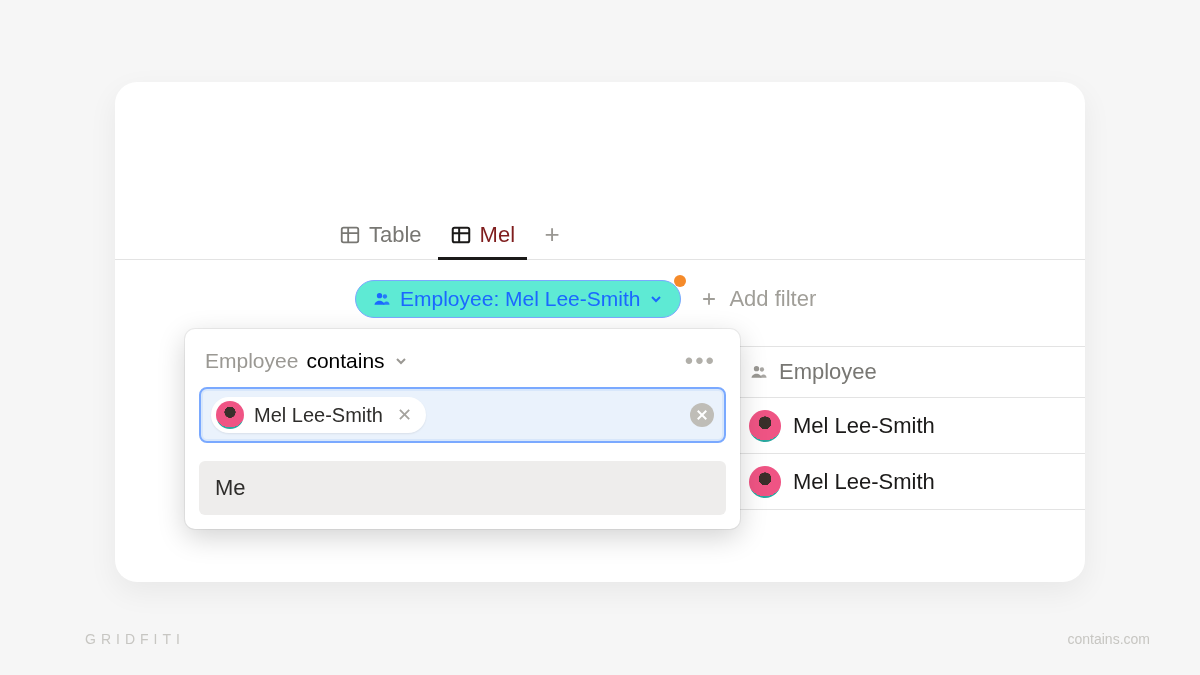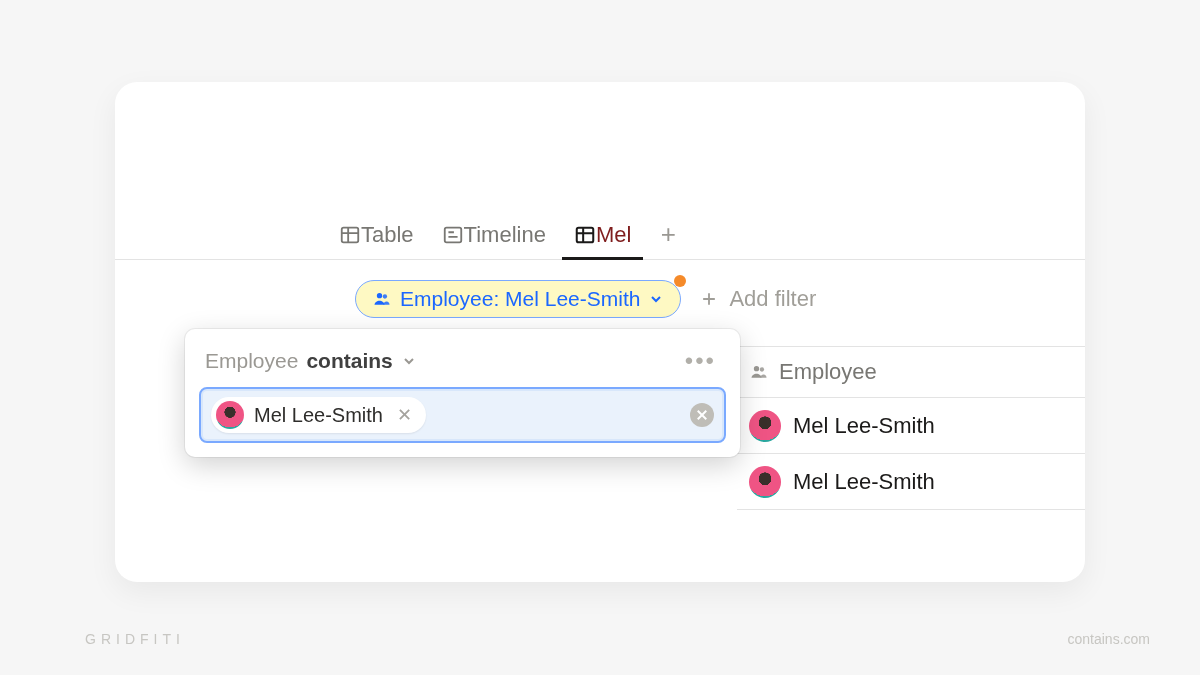--- a/index.html
+++ b/index.html
@@ -34,20 +34,21 @@
     }
     .views-inner {
       margin-left: 210px;
       display: flex;
       align-items: center;
       height: 100%;
     }
     .view-tab {
       display: flex;
       align-items: center;
+      gap: 8px;
       padding: 0 14px;
       height: 100%;
       color: #787773;
       font-size: 22px;
       cursor: pointer;
       position: relative;
     }
     .view-tab.active {
       color: #7f1d1d;
       font-weight: 500;
@@ -76,21 +77,21 @@
       top: 198px;
       left: 240px;
       display: flex;
       align-items: center;
       gap: 18px;
     }
     .filter-pill {
       display: inline-flex;
       align-items: center;
       gap: 8px;
-      background: #fef9c3;
+      background: #5eead4;
       border: 1.5px solid #7aa9ff;
       color: #1b67ff;
       font-size: 21px;
       font-weight: 500;
       border-radius: 30px;
       padding: 6px 16px;
       position: relative;
       cursor: pointer;
     }
     .filter-pill .dot {
@@ -163,21 +164,21 @@
       justify-content: space-between;
       padding: 4px 6px 12px 6px;
     }
     .popover-head-left {
       display: flex;
       align-items: center;
       gap: 8px;
       font-size: 21px;
     }
     .field-name { color: #9a9893; }
-    .operator { color: #404040; font-weight: 700; }
+    .operator { color: #000000; font-weight: 400; }
     .more-dots { color: #b1afa9; font-size: 24px; letter-spacing: 2px; cursor: pointer; padding: 0 4px; }
     .search-box {
       border: 2.5px solid #7aa9ff;
       background: #eaf2fc;
       border-radius: 8px;
       padding: 8px 10px;
       display: flex;
       align-items: center;
       gap: 10px;
       box-shadow: inset 0 0 0 2px #d8e7fb;
@@ -255,29 +256,20 @@
       <div class="view-tab">
         <span>
           <svg width="22" height="22" viewBox="0 0 24 24" fill="none" stroke="#787773" stroke-width="2">
             <rect x="3" y="4" width="18" height="16" rx="2"></rect>
               <path d="M3 10h18M10 4v16"></path>
           </svg>
         </span>
         <span>Table</span>
       </div>
 
-      <div class="view-tab">
-        <span>
-          <svg width="22" height="22" viewBox="0 0 24 24" fill="none" stroke="#787773" stroke-width="2">
-            <rect x="3" y="4" width="18" height="16" rx="2"></rect>
-              <path d="M7 9h6M7 14h10"></path>
-          </svg>
-        </span>
-        <span>Timeline</span>
-      </div>
 
       <div class="view-tab active">
         <span>
           <svg width="22" height="22" viewBox="0 0 24 24" fill="none" stroke="#1b1a19" stroke-width="2.2">
             <rect x="3" y="4" width="18" height="16" rx="2"></rect>
               <path d="M3 10h18M10 4v16"></path>
           </svg>
         </span>
         <span>Mel</span>
       </div>
@@ -358,18 +350,21 @@
       <div class="token">
         <span class="avatar"></span>
         <span>Mel Lee-Smith</span>
         <span class="token-x">
           <span>✕</span>
         </span>
       </div>
       <span class="clear-circle"></span>
     </div>
 
+    <div class="option-row">
+      <span>Me</span>
+    </div>
   </div>
 
 </div>
 
 <div class="watermark-left">GRIDFITI</div>
 <div class="watermark-right">contains.com</div>
 
 </body></html>

